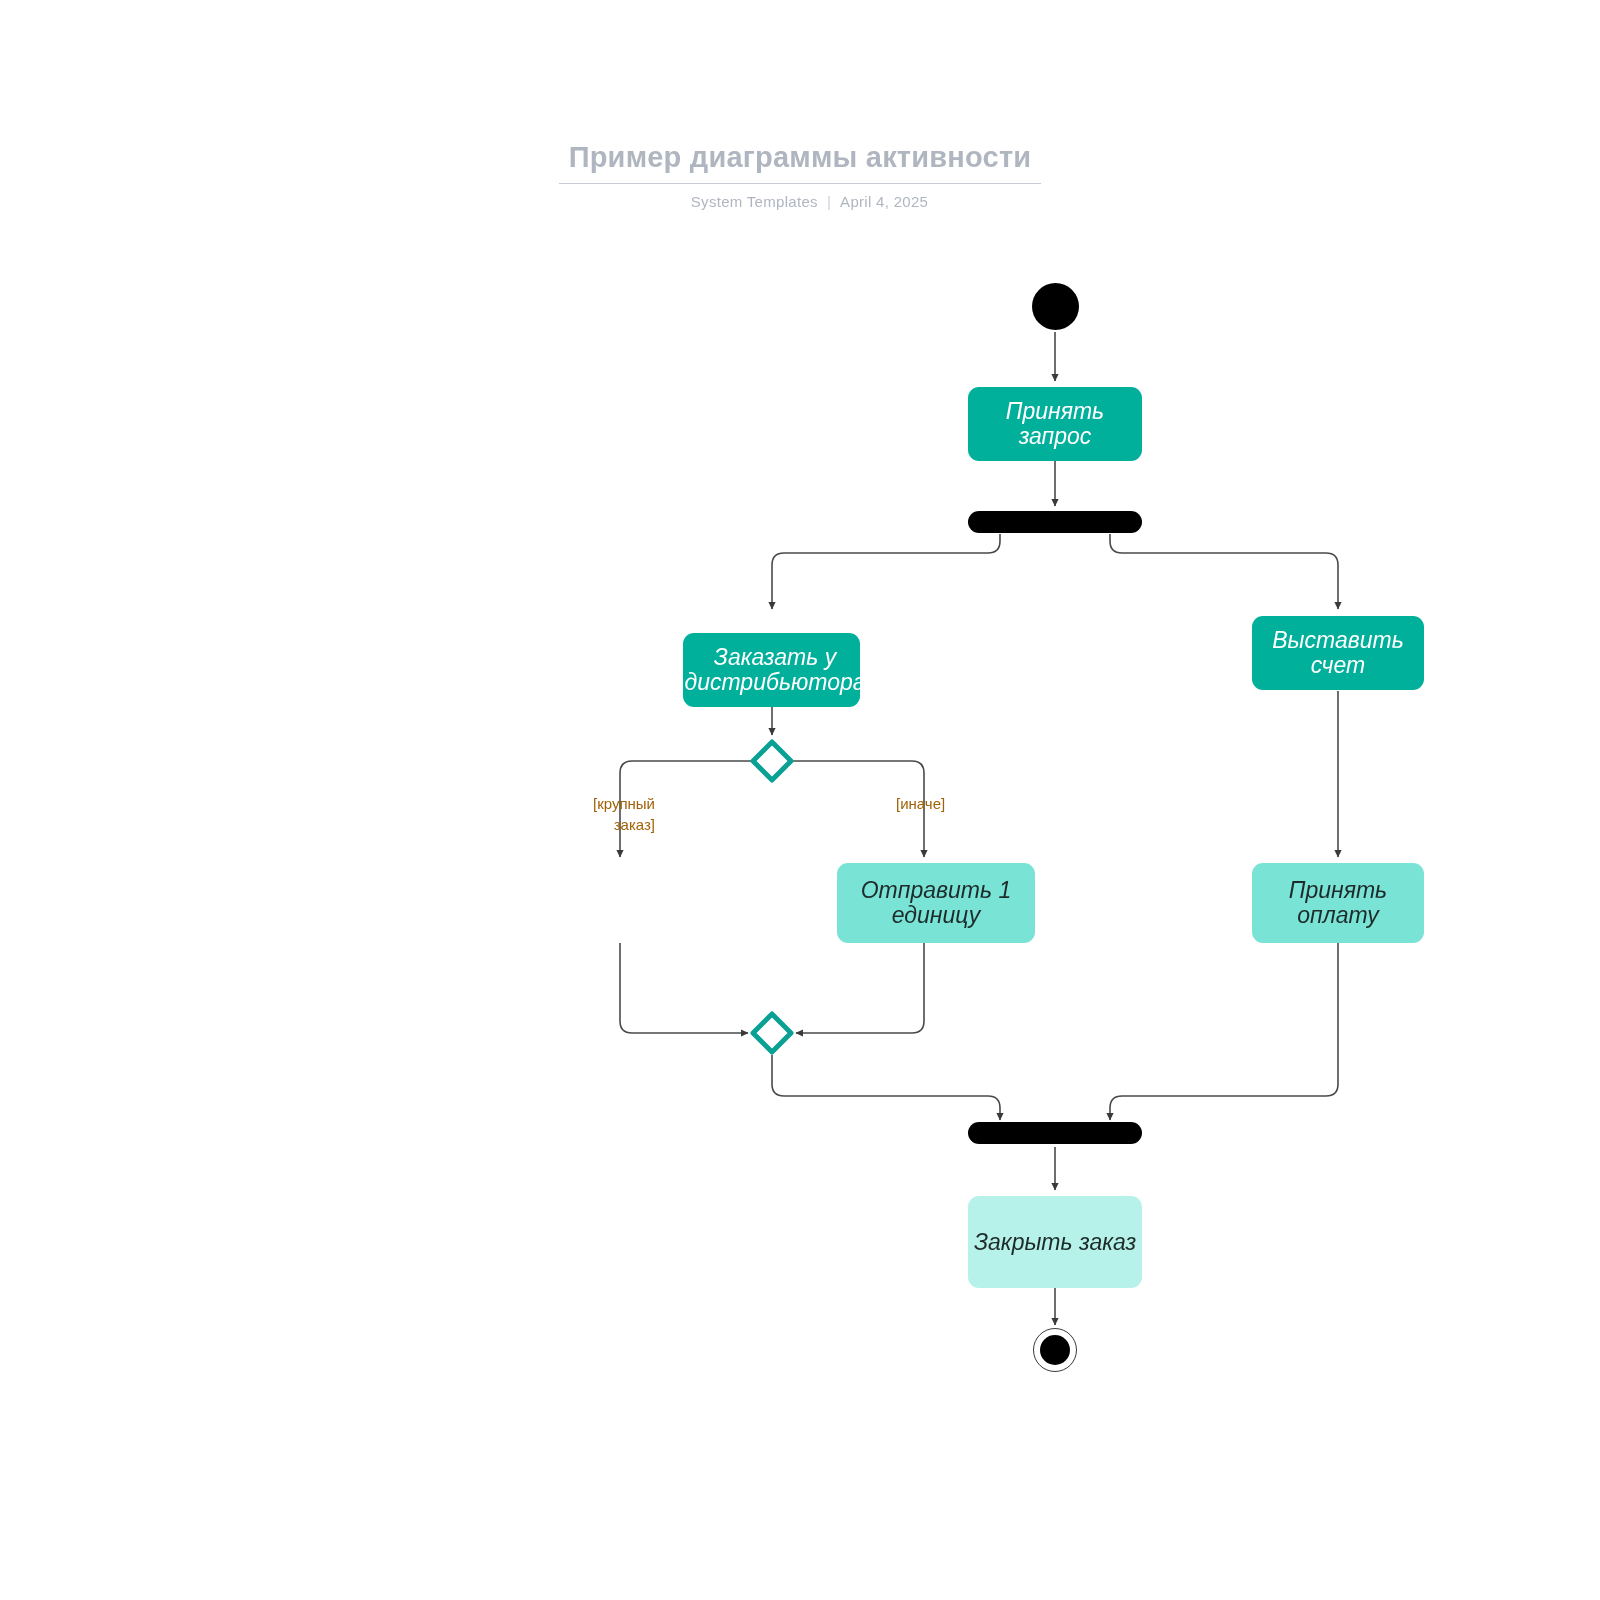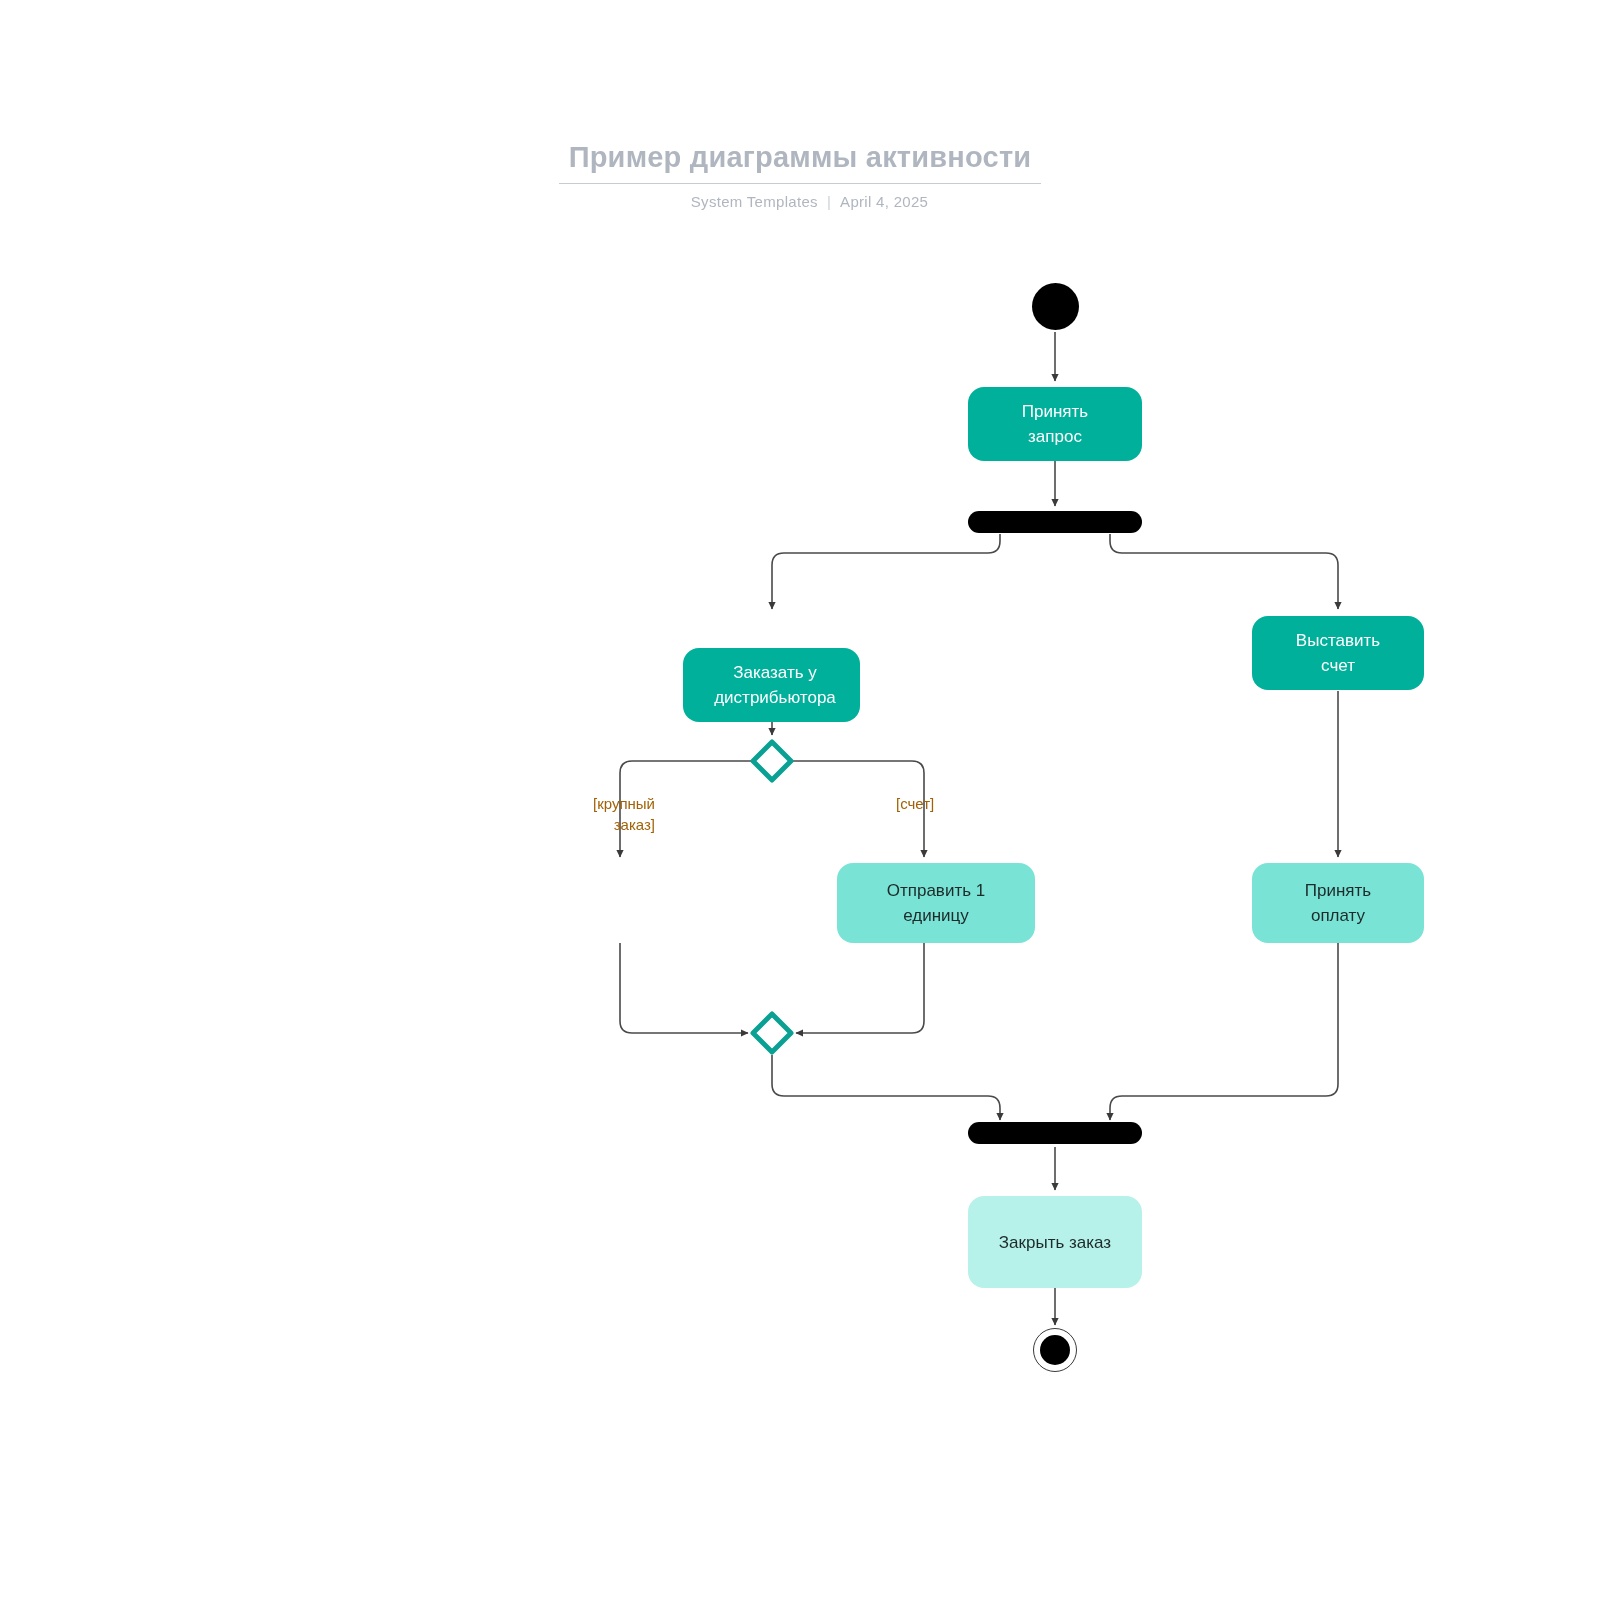--- a/index.html
+++ b/index.html
@@ -66,28 +66,29 @@
     left: 0;
     top: 0;
     width: 1600px;
     height: 1600px;
   }
 
   
   .node {
     position: absolute;
     box-sizing: border-box;
-    border-radius: 16px;
+    border-radius: 11px;
     display: flex;
     align-items: center;
     justify-content: center;
     text-align: center;
-    font-size: 17px;
+    font-size: 23px;
     line-height: 25px;
     white-space: pre-line;
+    font-style: italic;
   }
   .node.dark {
     background: #00b09b;
     color: #ffffff;
   }
   .node.mid {
     background: #79e3d6;
     color: #1d2b2a;
   }
   .node.light {
@@ -194,29 +195,29 @@
       </g>
     </svg>
 
     <div class="start-node" style="left:1032px; top:283px; width:47px; height:47px;"></div>
 
     <div class="node dark" style="left:968px; top:387px; width:174px; height:74px;">Принять
 запрос</div>
 
     <div class="bar" style="left:968px; top:511px; width:174px; height:22px;"></div>
 
-    <div class="node dark" style="left:683px; top:648px; width:177px; height:74px;padding-left:7px;">Заказать у
+    <div class="node dark" style="left:683px; top:633px; width:177px; height:74px;padding-left:7px;">Заказать у
 дистрибьютора</div>
 
     <div class="node dark" style="left:1252px; top:616px; width:172px; height:74px;">Выставить
 счет</div>
 
     <div class="guard right-align" style="left:515px; top:793px; width:140px;">[крупный
 заказ]</div>
-    <div class="guard left-align" style="left:896px; top:793px; width:140px;">[счет]</div>
+    <div class="guard left-align" style="left:896px; top:793px; width:140px;">[иначе]</div>
 
 
     <div class="node mid" style="left:837px; top:863px; width:198px; height:80px;">Отправить 1
 единицу</div>
 
     <div class="node mid" style="left:1252px; top:863px; width:172px; height:80px;">Принять
 оплату</div>
 
     <div class="bar" style="left:968px; top:1122px; width:174px; height:22px;"></div>
 

